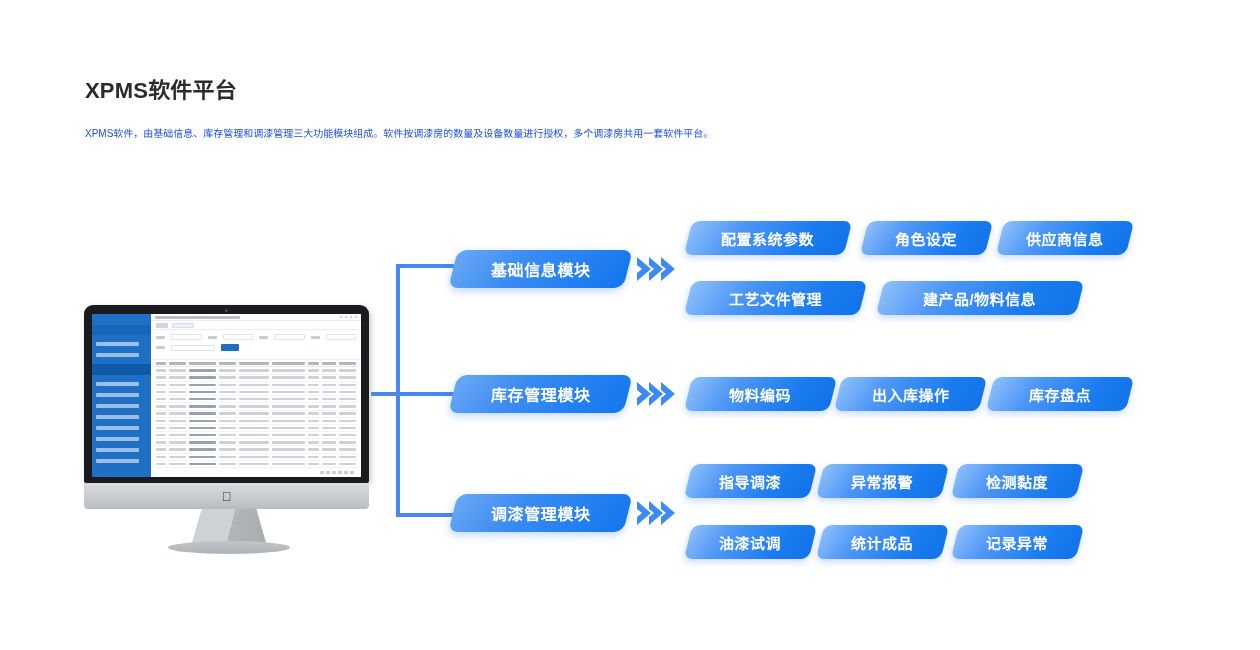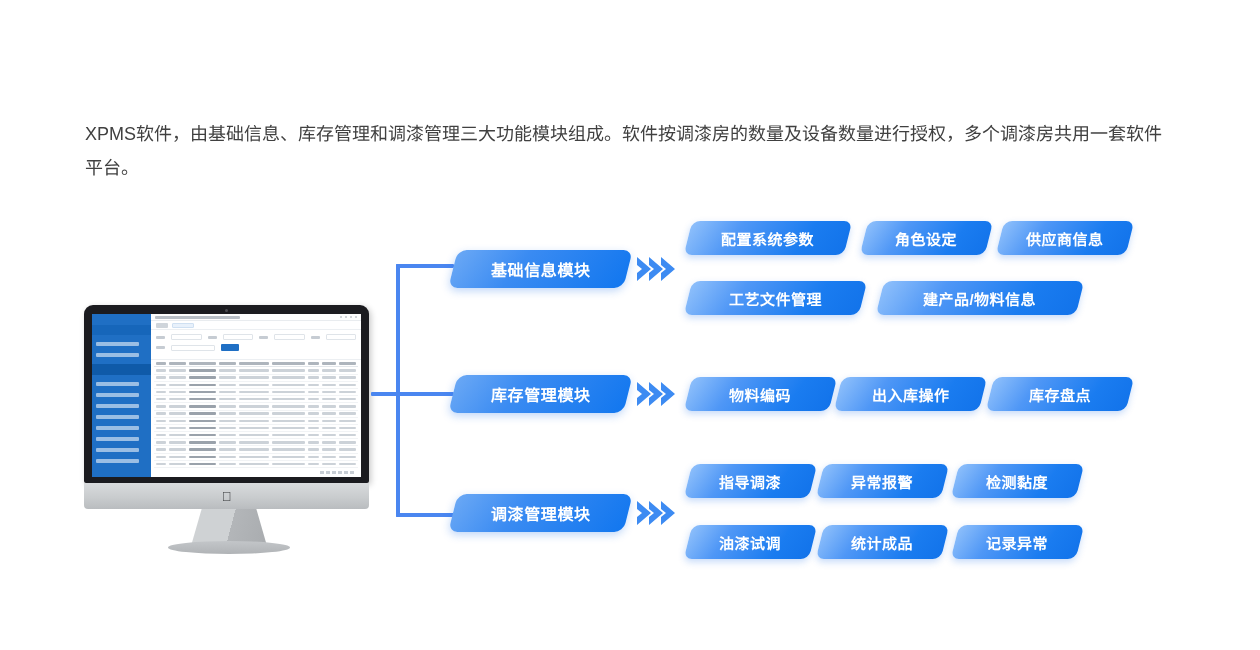--- a/index.html
+++ b/index.html
@@ -15,21 +15,21 @@
   .page { position: relative; width: 1260px; height: 650px; background: #fff; }
 
   
   .page-title {
     position: absolute; left: 85px; top: 72px;
     font-size: 22px; font-weight: bold; color: #2b2b2b;
     letter-spacing: .2px; white-space: nowrap;
   }
   .page-desc {
     position: absolute; left: 85px; top: 117px; width: 1085px;
-    font-size: 18px; line-height: 34px; color: #404040;
+    font-size: 10px; line-height: 34px; color: #1d4ed8;
   }
 
   
   .monitor { position: absolute; left: 84px; top: 305px; width: 290px; height: 240px; }
 
   .mon-bezel {
     position: absolute; left: 0; top: 0; width: 285px; height: 178px;
     background: #1b1b1f; border-radius: 9px 9px 2px 2px;
     padding: 9px 8px 6px 8px;
     box-shadow: 2px 2px 6px rgba(0,0,0,.22);
@@ -158,20 +158,21 @@
   .p-3-2 { left: 955px; top: 464px; width: 125px; }
   .p-3-3 { left: 688px; top: 525px; width: 125px; }
   .p-3-4 { left: 820px; top: 525px; width: 125px; }
   .p-3-5 { left: 955px; top: 525px; width: 125px; }
 </style>
 </head>
 <body>
 
 <div class="page">
 
+  <div class="page-title">XPMS软件平台</div>
   <div class="page-desc">XPMS软件，由基础信息、库存管理和调漆管理三大功能模块组成。软件按调漆房的数量及设备数量进行授权，多个调漆房共用一套软件平台。</div>
 
   <div class="monitor">
     <div class="mon-bezel">
       <div class="mon-cam"></div>
       <div class="mon-screen">
         <div class="app-side">
           <div class="s-top"></div>
           <div class="s-item wide"></div>
           <div class="s-item wide"></div>

